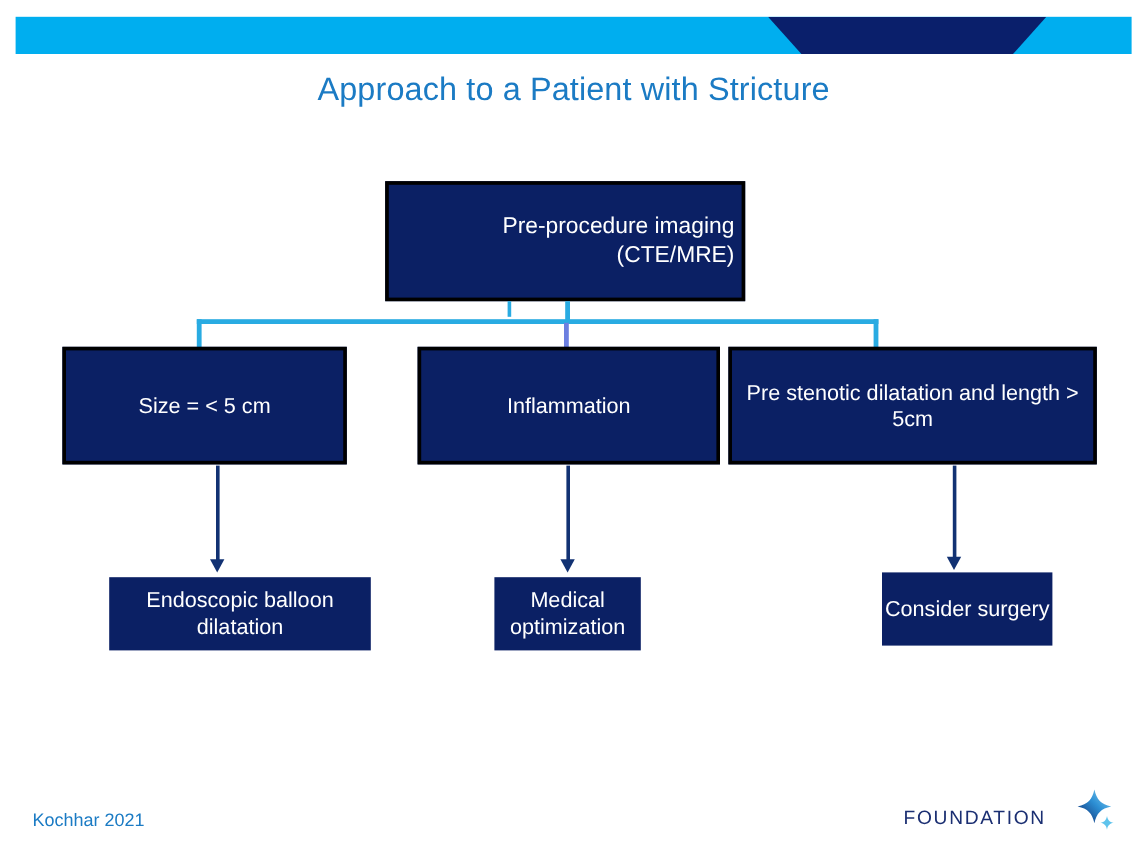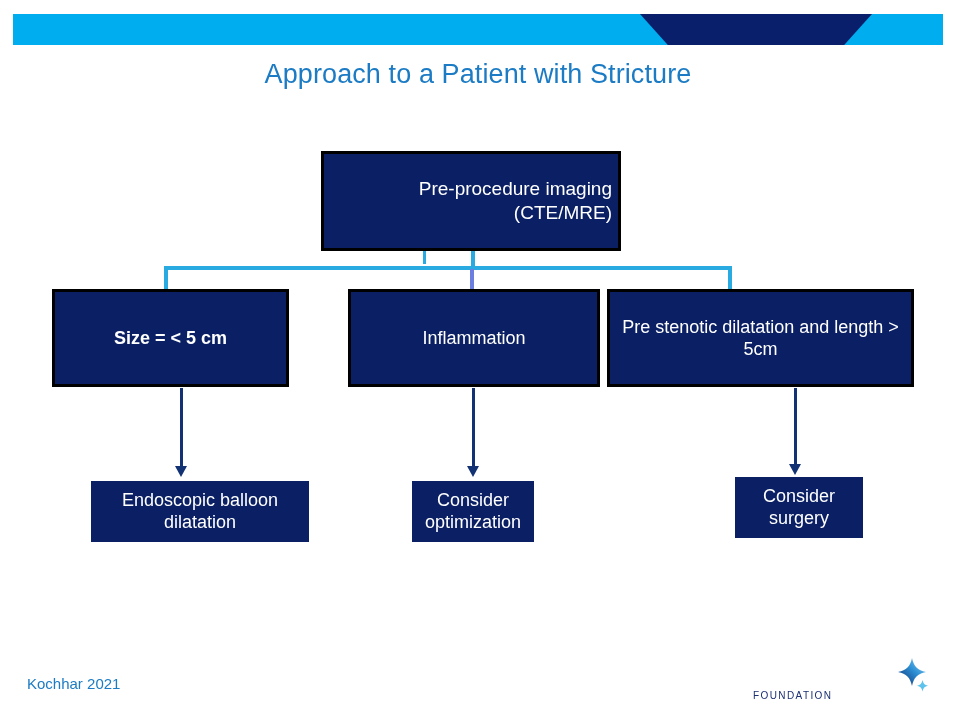--- a/index.html
+++ b/index.html
@@ -79,21 +79,20 @@
     text-align: right;
   }
   #node-top .label { padding: 0 6px; }
 
   #node-size {
     left: 52px;
     top: 289px;
     width: 237px;
     height: 98px;
     font-size: 18px;
-    font-weight: bold;
   }
   #node-inflammation {
     left: 348px;
     top: 289px;
     width: 252px;
     height: 98px;
     font-size: 18px;
   }
   #node-prestenotic {
     left: 607px;
@@ -124,21 +123,21 @@
   }
   #leaf-medical {
     left: 412px;
     top: 481px;
     width: 122px;
     height: 61px;
   }
   #leaf-surgery {
     left: 735px;
     top: 477px;
-    width: 128px;
+    width: 142px;
     height: 61px;
   }
 
   
   .conn {
     position: absolute;
     background: #29ABE2;
   }
   
   #stub-a { left: 423px; top: 251px; width: 3px; height: 13px; }
@@ -203,22 +202,22 @@
     letter-spacing: -0.3px;
     white-space: nowrap;
   }
   .logo-wordmark .amp {
     font-size: 15px;
     font-weight: bold;
   }
   .logo-sub {
     position: absolute;
     left: 1px;
-    top: 28px;
-    font-size: 10px;
+    top: 12px;
+    font-size: 16px;
     color: #1B2F72;
     letter-spacing: 1.4px;
     white-space: nowrap;
   }
   .logo-mark {
     position: absolute;
     left: 140px;
     top: -6px;
     width: 40px;
     height: 40px;
@@ -259,21 +258,21 @@
   <div class="arrow-head" id="arrow1-head"></div>
   <div class="arrow-line" id="arrow2-line"></div>
   <div class="arrow-head" id="arrow2-head"></div>
   <div class="arrow-line" id="arrow3-line"></div>
   <div class="arrow-head" id="arrow3-head"></div>
 
   <div class="leaf" id="leaf-endoscopic">
     <span class="label">Endoscopic balloon dilatation</span>
   </div>
   <div class="leaf" id="leaf-medical">
-    <span class="label">Consider optimization</span>
+    <span class="label">Medical optimization</span>
   </div>
   <div class="leaf" id="leaf-surgery">
     <span class="label">Consider surgery</span>
   </div>
 
   <div class="citation">Kochhar 2021</div>
 
   <div class="logo">
     <div class="logo-sub">FOUNDATION</div>
     <div class="logo-mark">

